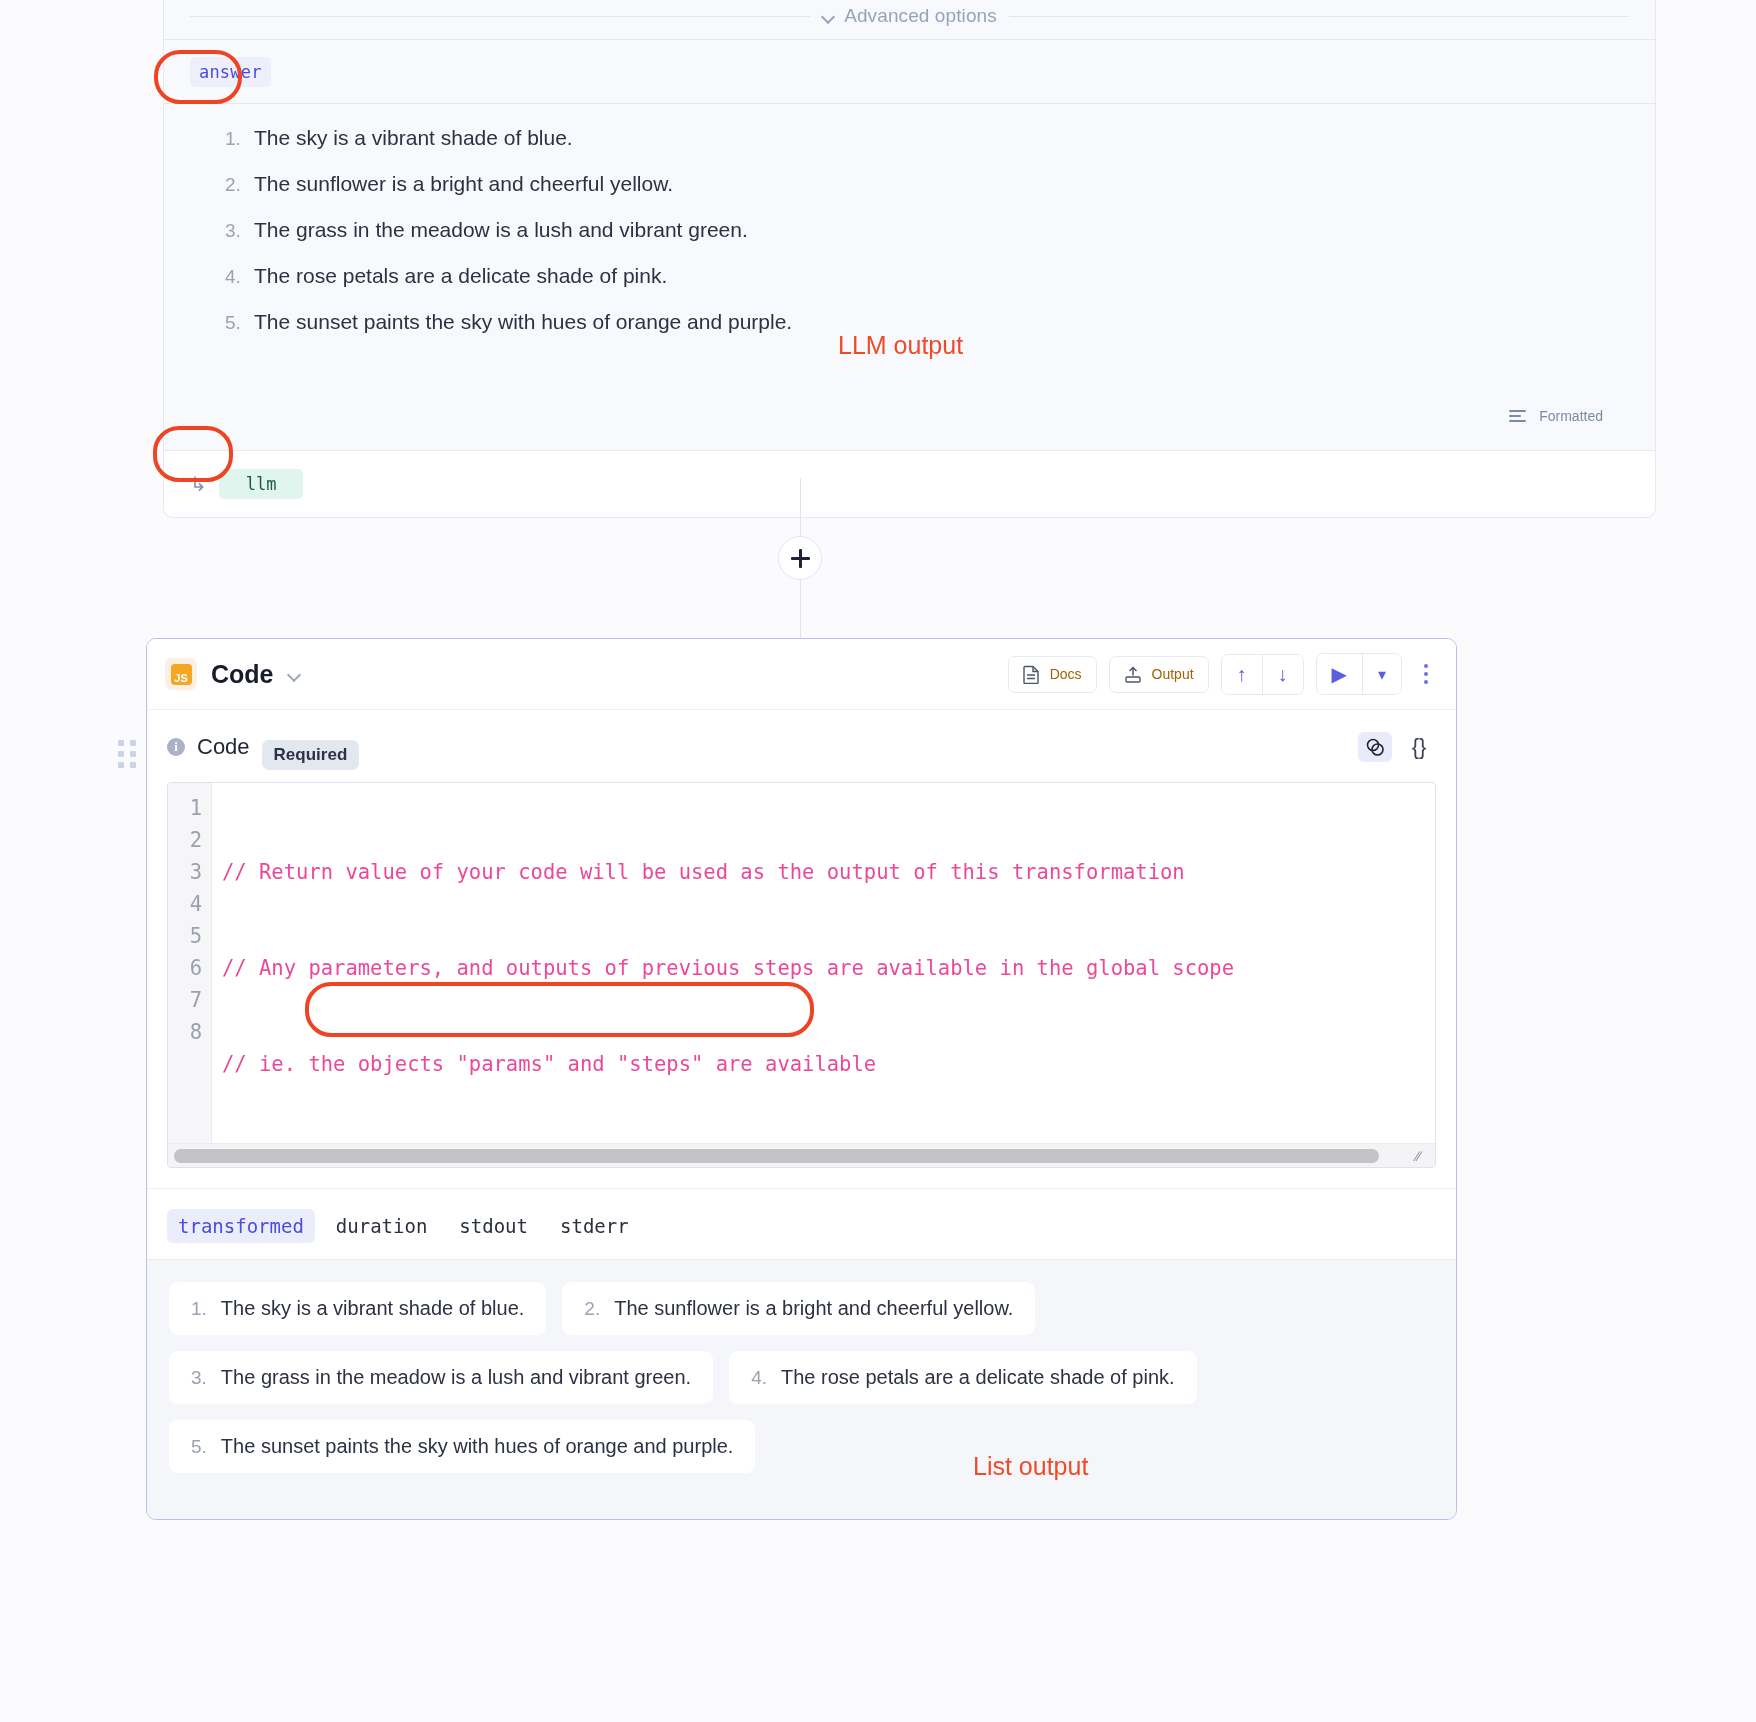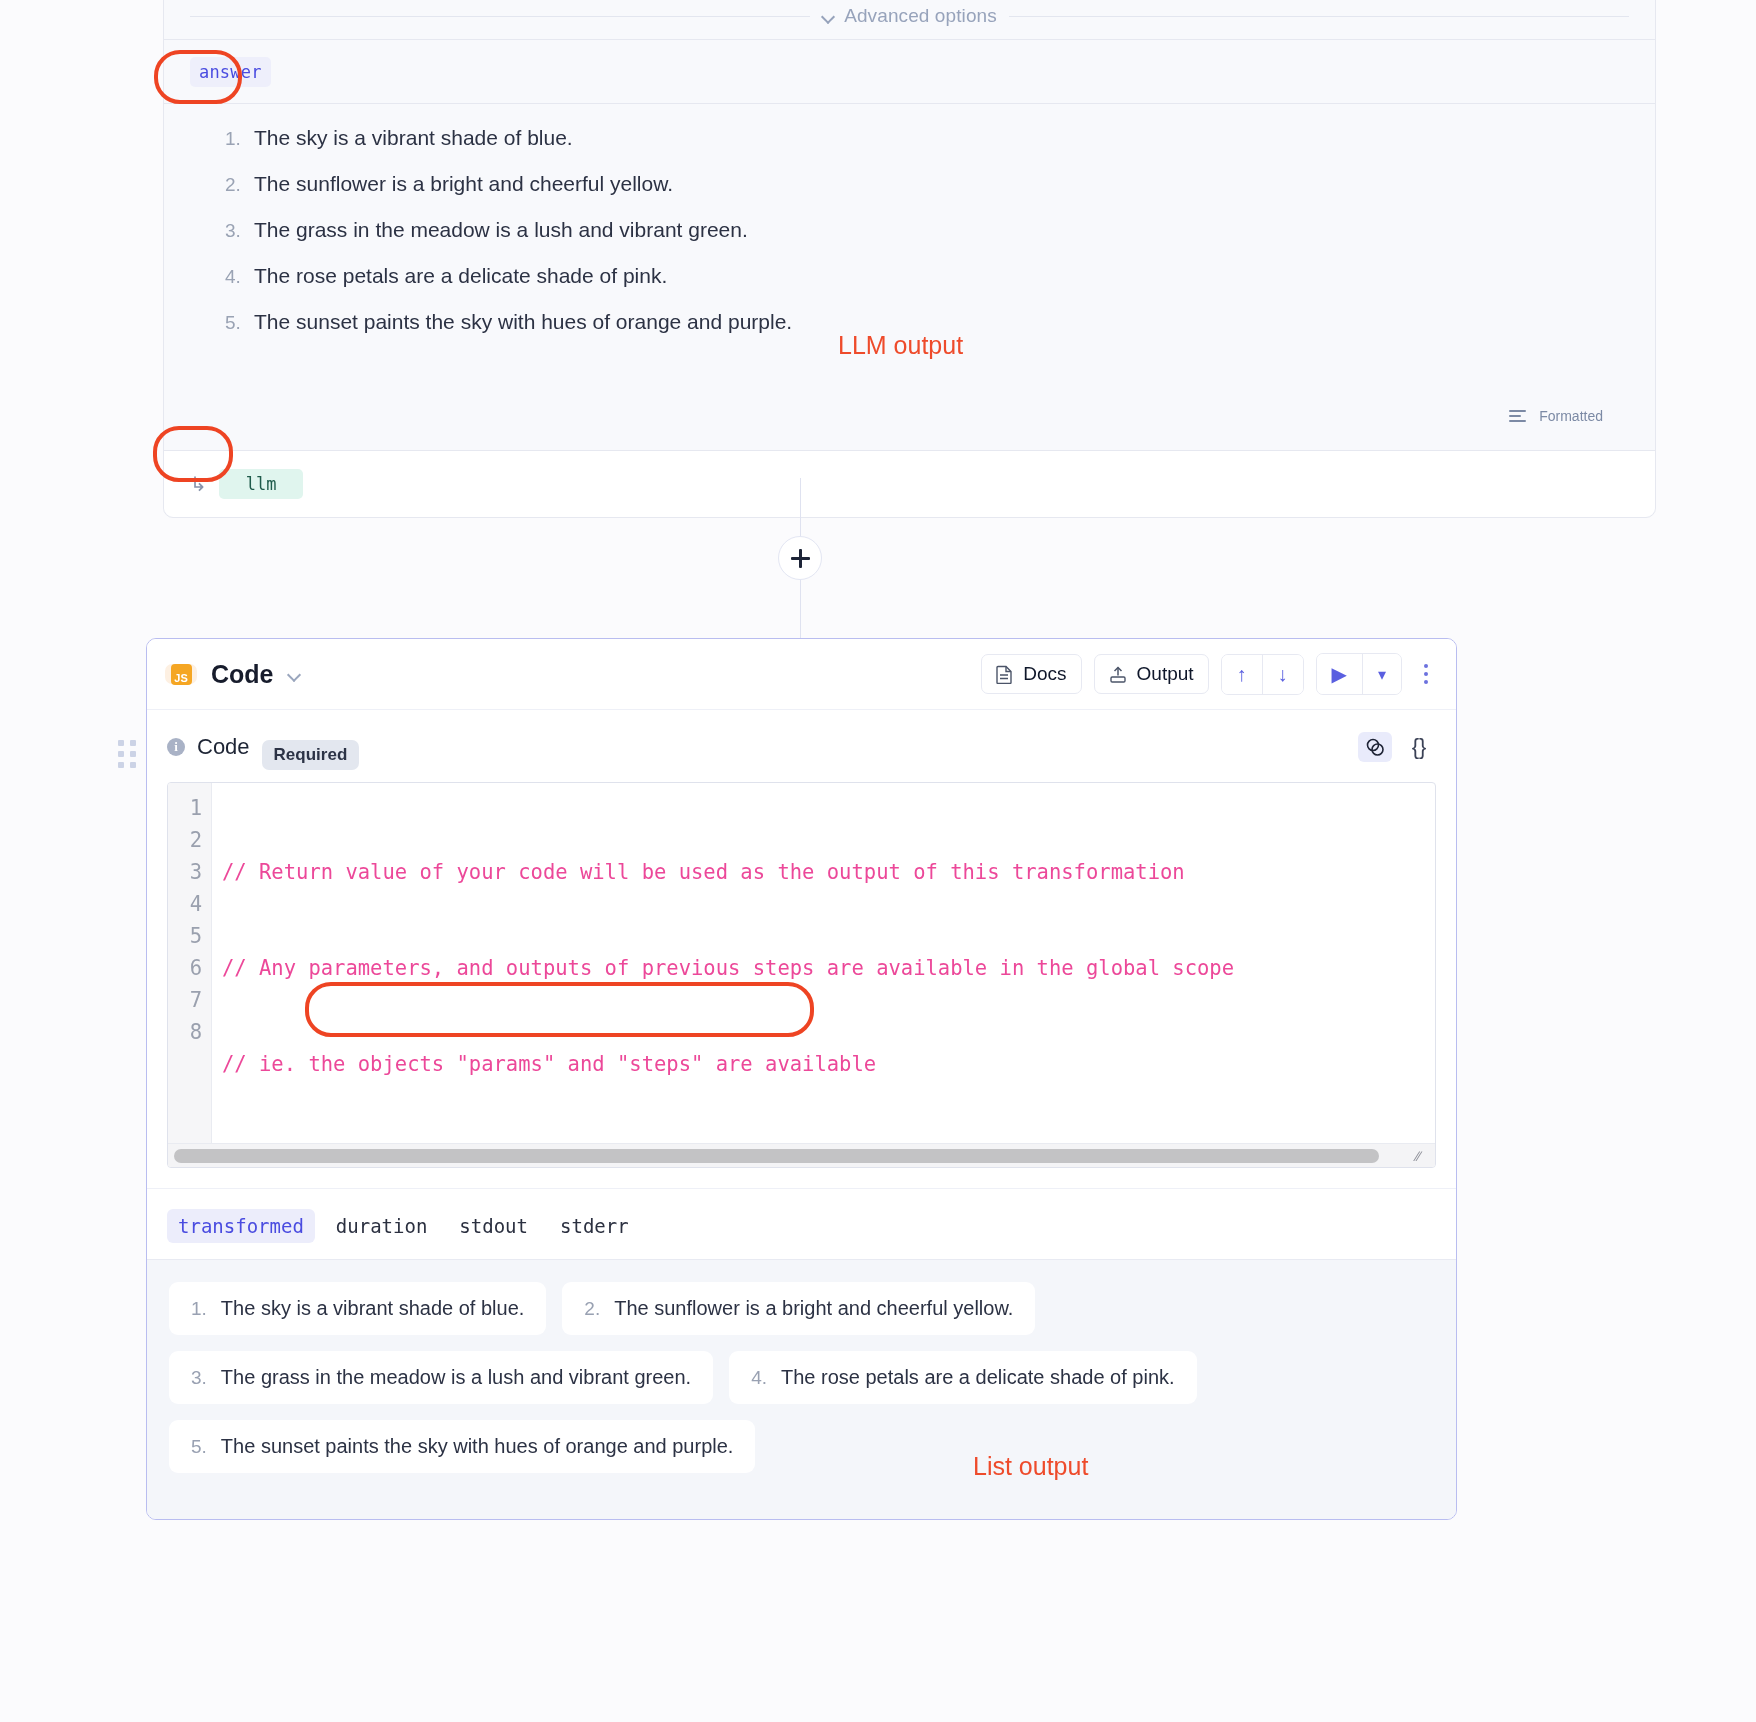--- a/index.html
+++ b/index.html
@@ -132,37 +132,37 @@
     overflow: hidden;
   }
   .card-head {
     display: flex; align-items: center; justify-content: space-between;
     padding: 14px 18px 14px 18px;
     background: #ffffff;
     border-bottom: 1px solid #eef0f7;
   }
   .card-head-left { display: flex; align-items: center; gap: 14px; }
   .js-badge {
-    width: 32px; height: 20px; border-radius: 7px; background: #fdf0e2;
+    width: 32px; height: 32px; border-radius: 7px; background: #fdf0e2;
     display: flex; align-items: center; justify-content: center;
   }
   .js-badge span {
     display: flex; align-items: flex-end; justify-content: center;
     width: 21px; height: 21px; border-radius: 4px; background: #f5a623;
     color: #ffffff; font-size: 11px; font-weight: bold;
     font-family: "Liberation Sans", sans-serif; padding-bottom: 1px;
   }
   .card-title { font-size: 25px; font-weight: bold; color: #171c2c; }
   .chev-title { color: #9aa6bd; }
 
   .card-head-right { display: flex; align-items: center; gap: 12px; }
   .btn-chip {
     display: flex; align-items: center; gap: 10px;
     border: 1px solid #e7e9f2; border-radius: 7px;
-    padding: 8px 14px; font-size: 19px; color: #0f172a;
+    padding: 8px 14px; font-size: 14px; color: #a16207;
     background: #fff; cursor: pointer; white-space: nowrap;
   }
   .seg {
     display: flex; border: 1px solid #e7e9f2; border-radius: 7px; overflow: hidden;
   }
   .seg > div {
     padding: 8px 15px; color: #5a5fe0; font-size: 20px; cursor: pointer;
     display: flex; align-items: center; justify-content: center; background: #fff;
   }
   .seg > div + div { border-left: 1px solid #e7e9f2; }

